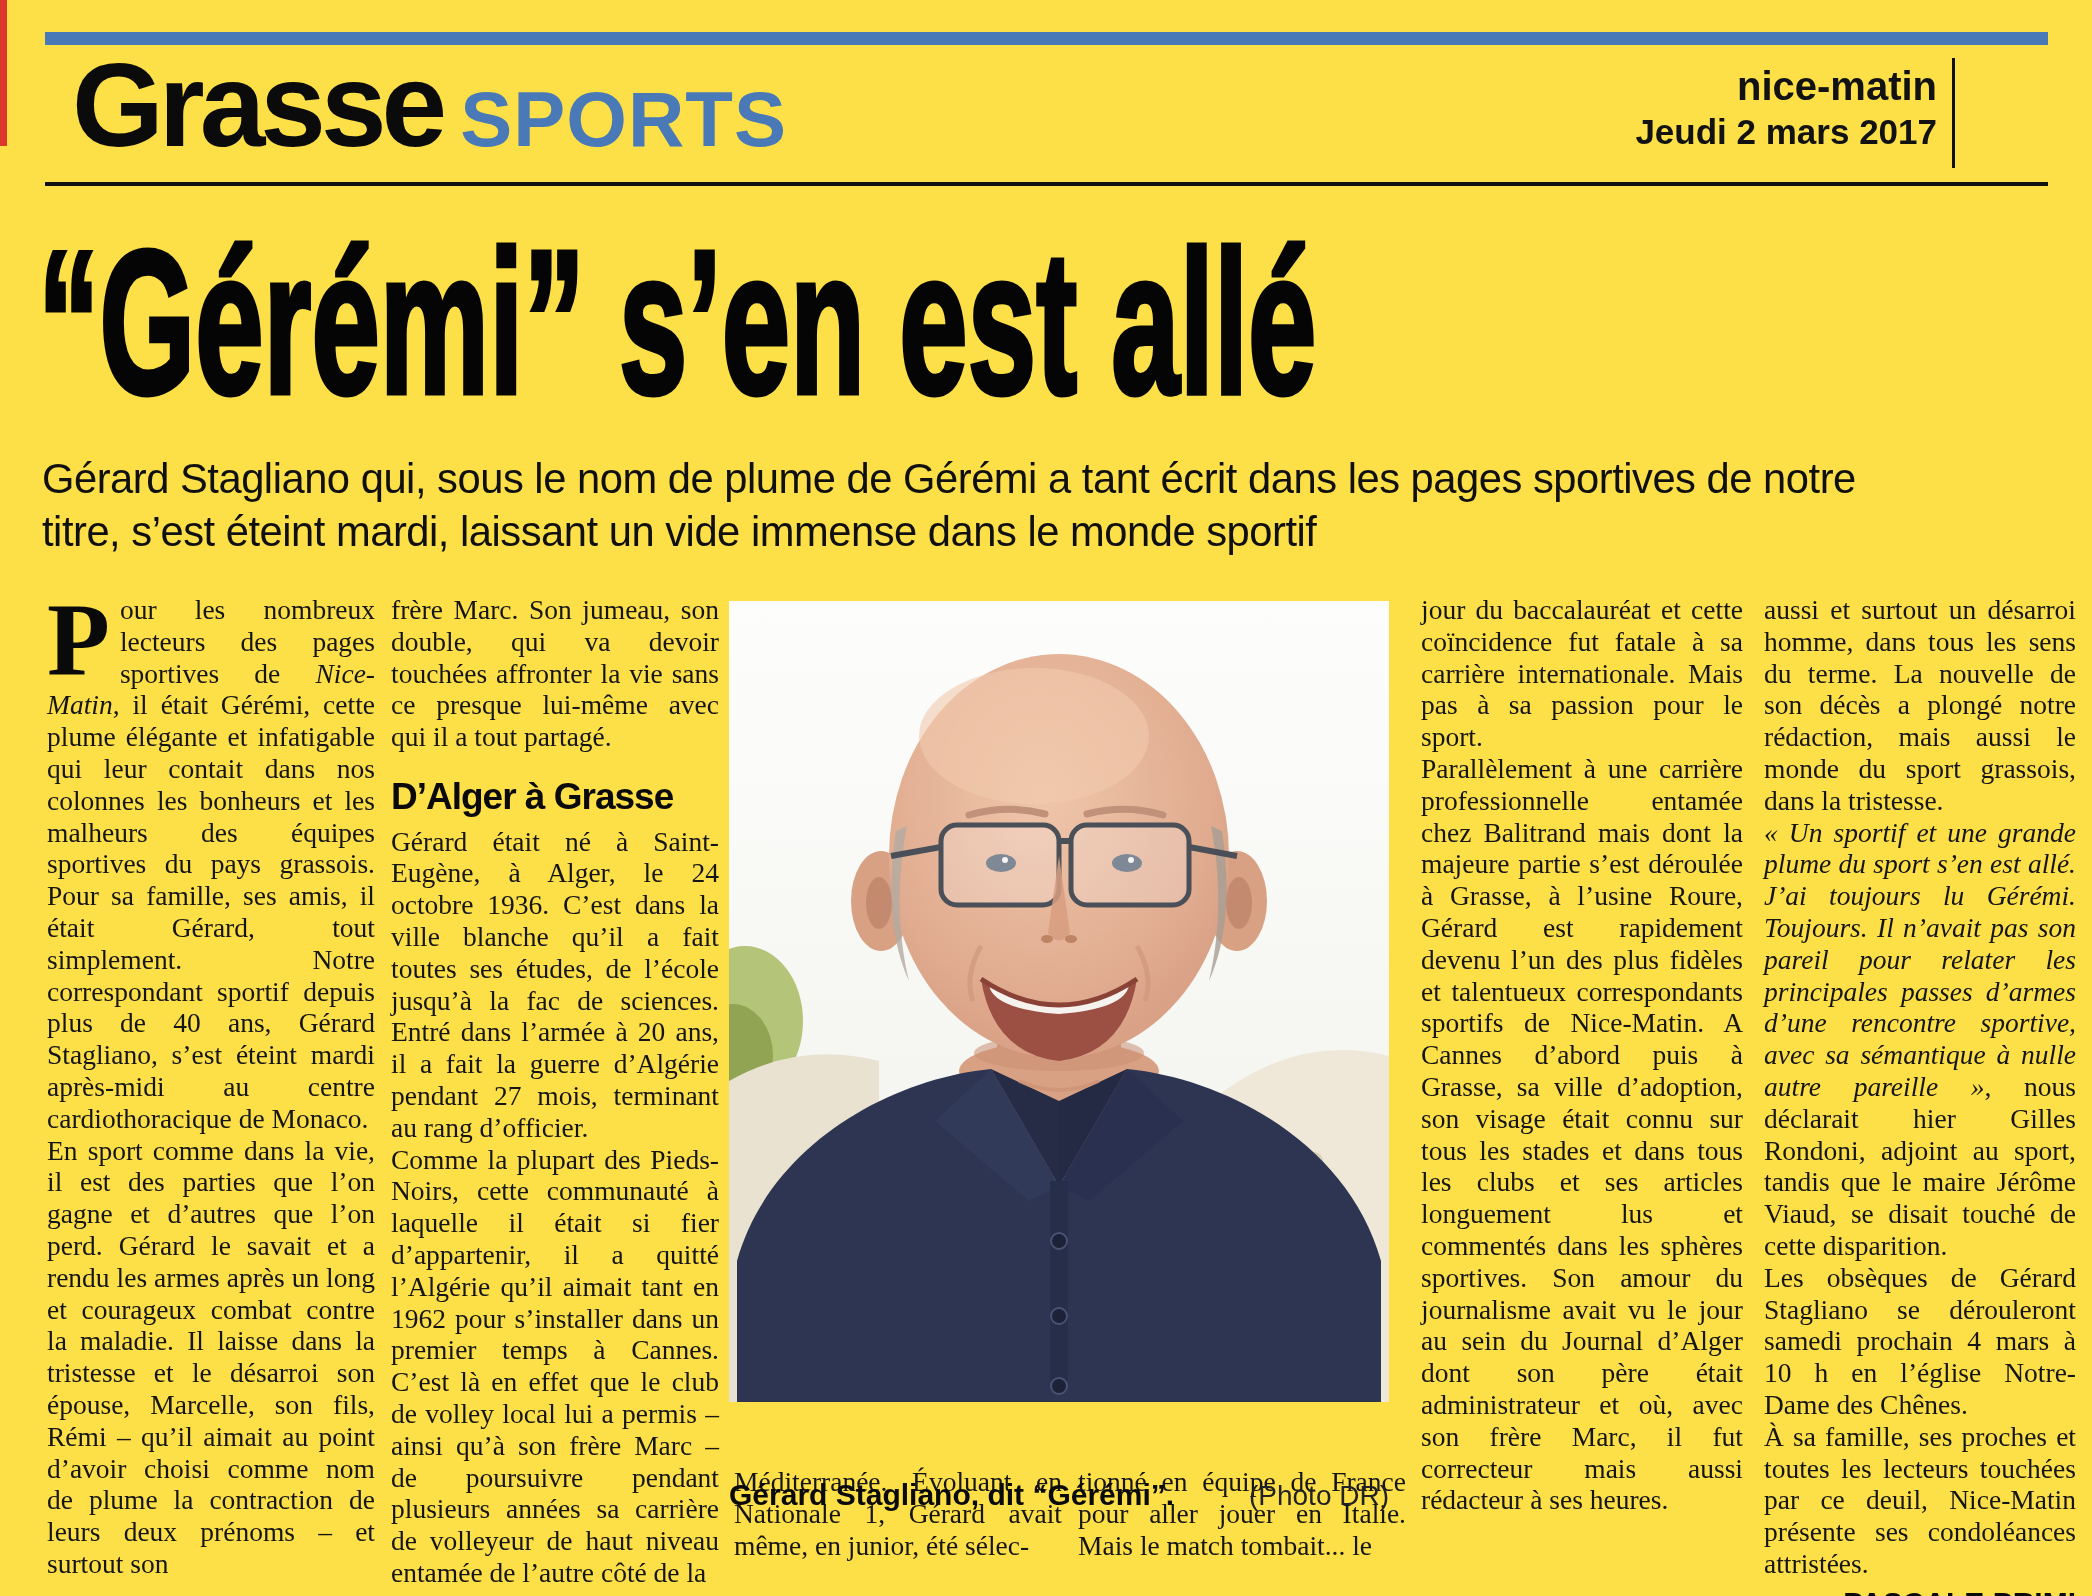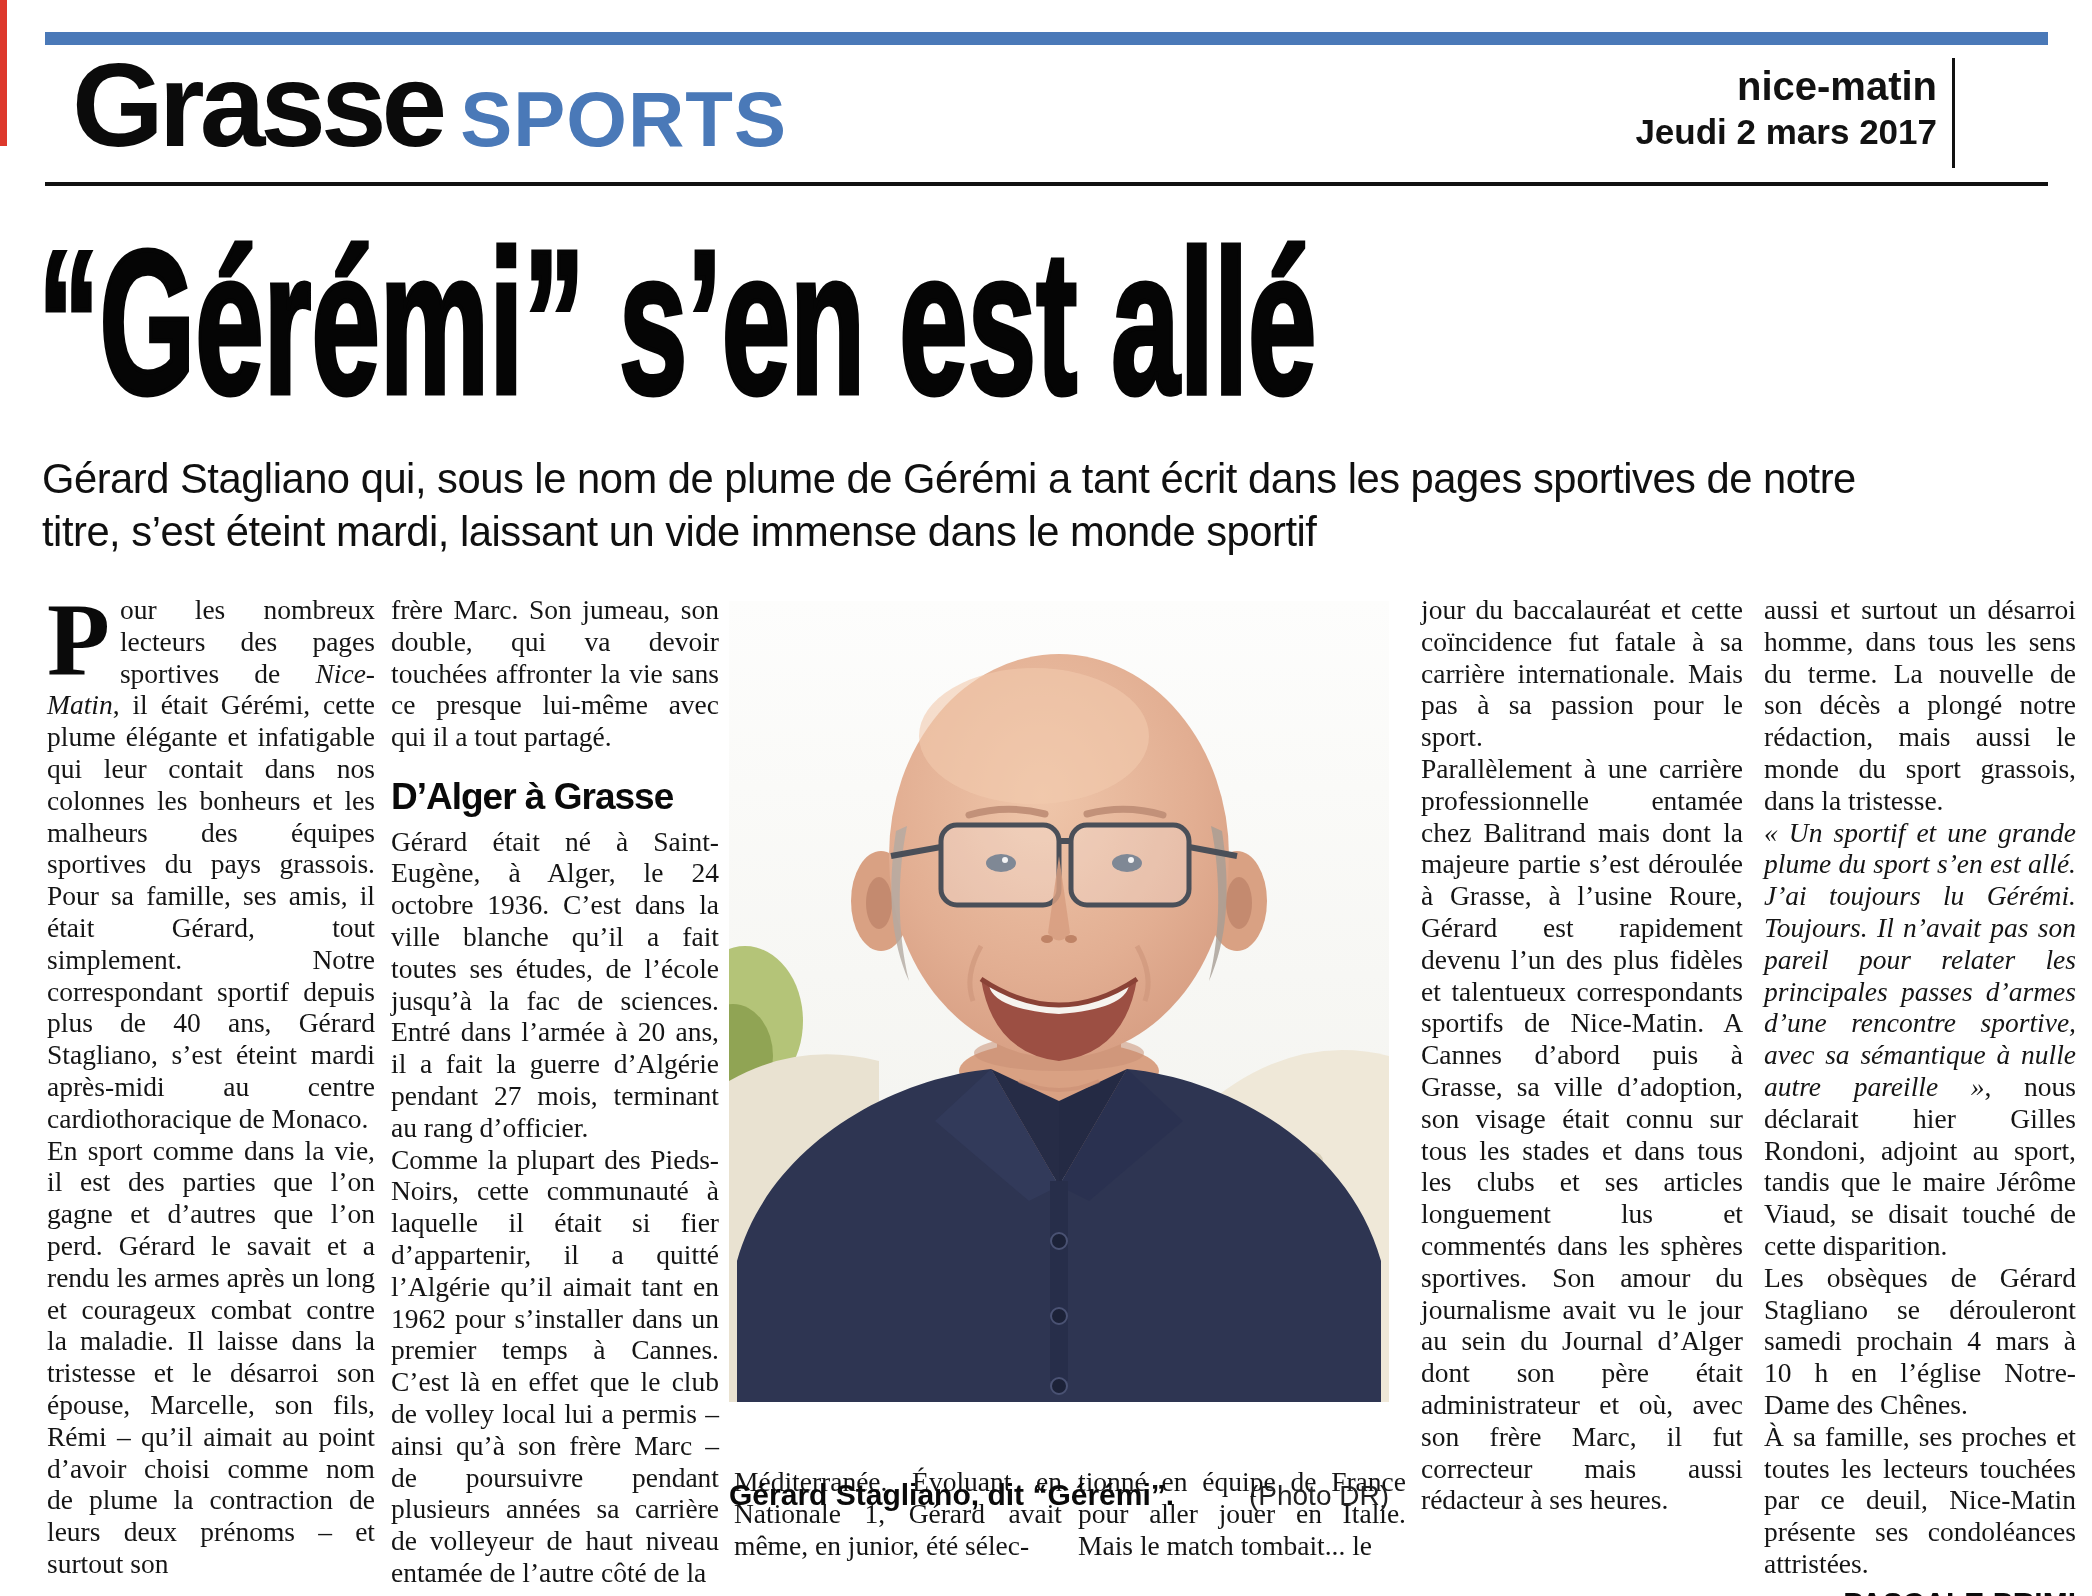--- a/index.html
+++ b/index.html
@@ -4,21 +4,21 @@
 <style>
   :root{
     --accent-blue:#4a79b8;
     --edge-red:#dd382c;
     --ink:#121212;
   }
   html,body{margin:0;padding:0;background:#e9e9e9;}
   .page{
     position:relative;
     width:2092px;height:1596px;
-    background:#ffffff;
+    background:#fde047;
     overflow:hidden;
     font-family:"Liberation Serif", serif;
     color:var(--ink);
   }
   
   .red-strip{position:absolute;left:0;top:0;width:7px;height:146px;background:var(--edge-red);}
   .blue-bar{position:absolute;left:45px;top:32px;width:2003px;height:13px;background:var(--accent-blue);}
   .section-title{position:absolute;left:72px;top:46px;white-space:nowrap;font-family:"Liberation Sans",sans-serif;}
   .grasse{font-size:118px;font-weight:bold;letter-spacing:-5px;color:#0b0b0b;line-height:1;}
   .sports{font-size:78px;font-weight:bold;letter-spacing:1px;color:var(--accent-blue);margin-left:18px;line-height:1;}

